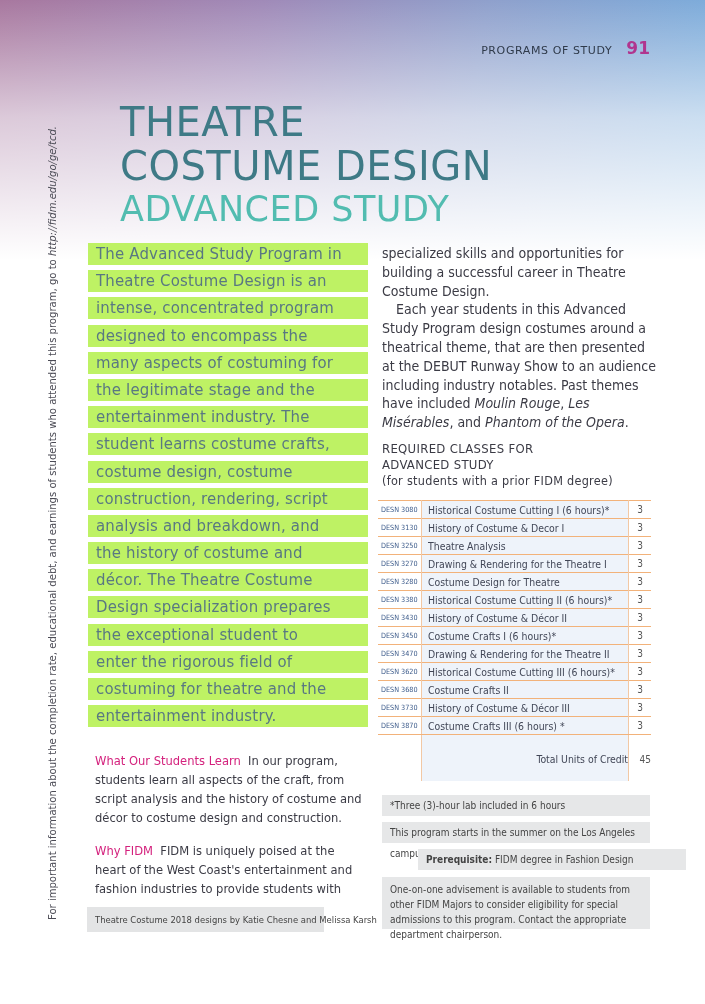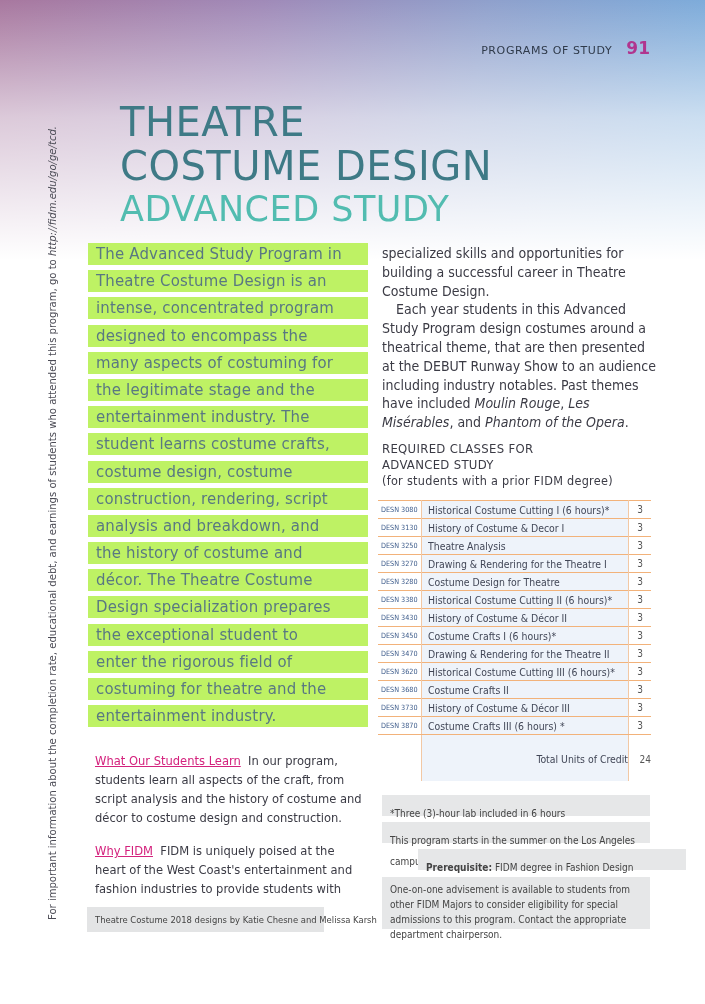--- a/index.html
+++ b/index.html
@@ -31,21 +31,21 @@
 
   .intro { position: absolute; left: 88px; top: 243px; width: 280px; }
   .intro-line {
     background: #bef264; height: 22px; margin-bottom: 5.2px;
     font-size: 16.6px; line-height: 22px; color: #597882; padding-left: 8px;
     white-space: nowrap; letter-spacing: 0.2px;
   }
 
   .left-body { position: absolute; left: 95px; top: 751px; width: 272px; font-size: 12.8px; line-height: 19px; color: #3b3b45; }
   .left-body p { margin: 0 0 14px 0; }
-  .pink-link { color: #d4227d; text-decoration: underline; }
+  .pink-link { color: #d4227d; }
 
   .caption { position: absolute; left: 87px; top: 907px; width: 237px; height: 25px; background: #e3e4e5; font-size: 9.4px; line-height: 25px; color: #444; padding-left: 8px; box-sizing: border-box; white-space: nowrap; }
 
   .right-body { position: absolute; left: 382px; top: 244px; width: 275px; font-size: 14px; line-height: 18.8px; color: #3b3b45; }
   .right-body p { margin: 0; }
   .right-body .indent { text-indent: 14px; }
 
   .req-title { position: absolute; left: 382px; top: 441px; font-size: 13px; line-height: 16px; color: #3b3b45; letter-spacing: 0.3px; }
   .req-sub { font-size: 12.5px; }
 
@@ -54,21 +54,21 @@
     border-collapse: collapse; font-size: 10px;
   }
   .classes td { height: 17px; padding: 0; border-top: 1px solid #f2b27a; white-space: nowrap; }
   .classes tr.last td { border-bottom: 1px solid #f2b27a; }
   .classes .code { width: 40px; font-size: 7.2px; color: #3b5a8a; padding-left: 3px; border-right: 1px solid #f2c8a4; }
   .classes .name { background: #eef3fa; color: #414656; font-size: 10.4px; padding-left: 6px; border-right: 1px solid #f2c8a4; }
   .classes .units { width: 22px; text-align: center; color: #555; font-size: 10px; }
   .classes .total td { border-top: none; height: 30px; vertical-align: bottom; padding-bottom: 16px; text-align: right; }
   .classes .total .name { background: #eef3fa; }
 
-  .note-box { position: absolute; left: 382px; width: 268px; background: #e6e7e8; font-size: 10px; color: #444; padding: 8px 8px; box-sizing: border-box; }
+  .note-box { position: absolute; left: 382px; width: 268px; background: #e6e7e8; font-size: 10px; color: #444; padding: 0 8px; box-sizing: border-box; }
   .note-1 { top: 795px; height: 21px; line-height: 21px; }
   .note-2 { top: 822px; height: 21px; line-height: 21px; }
   .note-3 { top: 849px; height: 21px; line-height: 21px; margin-left: 36px; }
   .note-4 { top: 877px; height: 52px; line-height: 15px; padding-top: 5px; }
   .bold { font-weight: bold; }
 </style>
 </head>
 <body>
 
 <div class="bg-gradient"></div>
@@ -196,21 +196,21 @@
         <td class="units">3</td>
       </tr>
     <tr class="last">
         <td class="code">DESN 3870</td>
         <td class="name">Costume Crafts III (6 hours) *</td>
         <td class="units">3</td>
       </tr>
     <tr class="total">
         <td class="code"></td>
         <td class="name">Total Units of Credit</td>
-        <td class="units">24</td>
+        <td class="units">45</td>
       </tr>
   </tbody>
 </table>
 
 <div class="note-box note-1">*Three (3)-hour lab included in 6 hours</div>
 <div class="note-box note-2">This program starts in the summer on the Los Angeles campus.</div>
 <div class="note-box note-3"><span class="bold">Prerequisite:</span><span> FIDM degree in Fashion Design</span></div>
 <div class="note-box note-4">One-on-one advisement is available to students from other FIDM Majors to consider eligibility for special admissions to this program. Contact the appropriate department chairperson.</div>
 
 </body></html>

